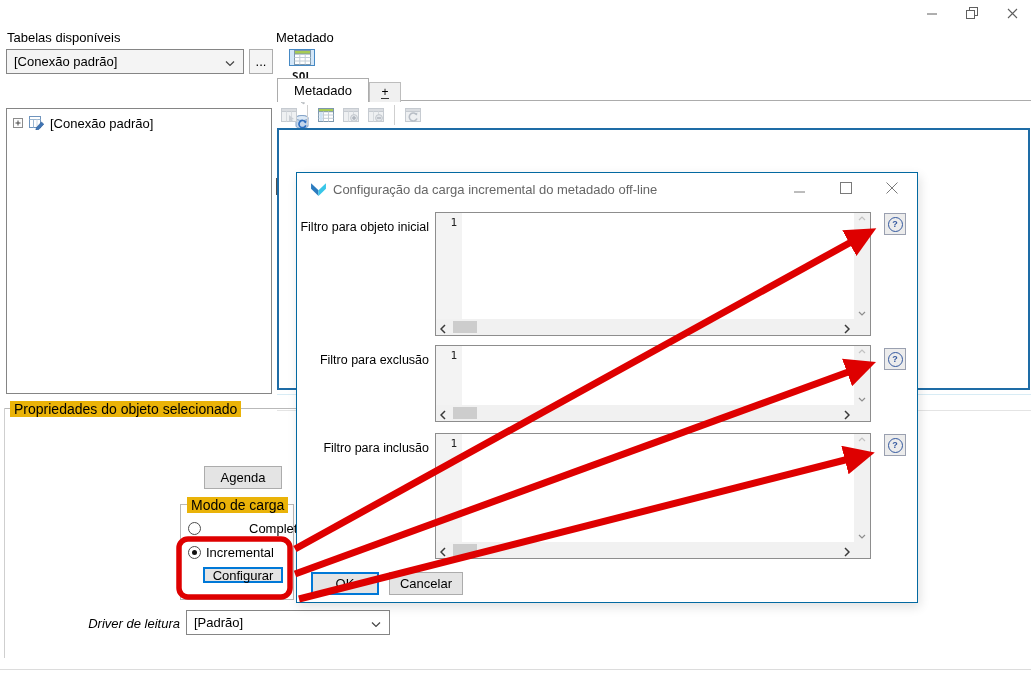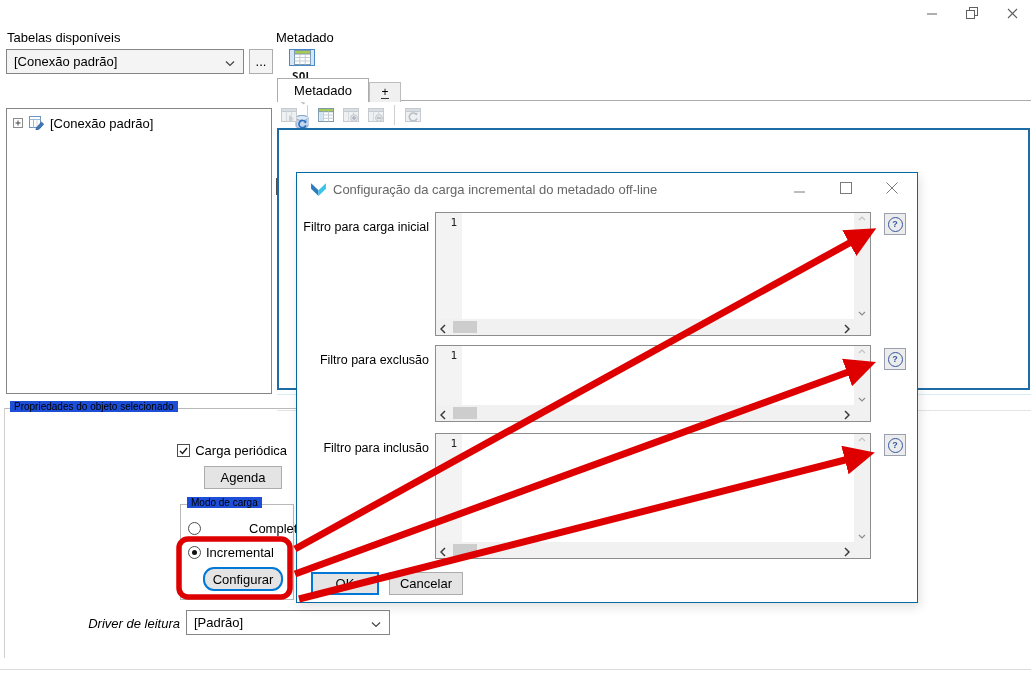--- a/index.html
+++ b/index.html
@@ -21,21 +21,21 @@
   .tinput{position:absolute;background:#fff;border:1px solid #858585;box-sizing:border-box;
           font-family:"Liberation Sans",sans-serif;font-size:13px;padding:0 6px;color:#000;}
   .tinput::placeholder{color:#8a8a8a;}
   .btn{position:absolute;background:#e4e4e4;border:1px solid #acacac;box-sizing:border-box;
        font-family:"Liberation Sans",sans-serif;font-size:13px;display:flex;align-items:center;justify-content:center;cursor:default;}
   .btn.focused{border:2px solid #0078d7;}
 
   
   .groupline{position:absolute;border-top:1px solid #b9b9b9;}
   .groupleft{position:absolute;border-left:1px solid #cfcfcf;}
-  .legend{position:absolute;background:#1d4ed8;padding:0 4px;font-size:10px;white-space:nowrap;}
+  .legend{position:absolute;background:#eab308;padding:0 4px;font-size:14px;white-space:nowrap;}
   .groupbox{position:absolute;border:1px solid #b9b9b9;box-sizing:border-box;}
 
   
   .chk{width:13px;height:13px;border:1px solid #4d4d4d;background:#fff;display:inline-flex;
        align-items:center;justify-content:center;box-sizing:border-box;}
   .radio{width:13px;height:13px;border:1px solid #4d4d4d;background:#fff;border-radius:50%;
          display:inline-flex;align-items:center;justify-content:center;box-sizing:border-box;}
   .radio .dot{width:5px;height:5px;border-radius:50%;background:#111;}
   .ctlrow{position:absolute;display:flex;align-items:center;gap:5px;justify-content:flex-end;white-space:nowrap;}
 
@@ -132,43 +132,35 @@
             <path d="M8.5,13.5 L13.5,8 l2.3,2.2 -5,5.3 -3,0.6 z" fill="#3f74b4" stroke="#2c5d99" stroke-width="0.6"></path>
           </svg></span>
       <span class="lbl">[Conexão padrão]</span>
     </div>
   </div>
 
   <div class="groupline" style="left:4px;top:408px;width:292px;"></div>
   <div class="groupleft" style="left:4px;top:408px;height:250px;"></div>
   <div class="legend" style="left:10px;top:401px;">Propriedades do objeto selecionado</div>
 
-  <div class="ctlrow" style="left:50px;top:443px;width:237px;">
-    <span class="chk">
-        <svg width="9" height="8">
-          <polyline points="1,4 3.5,6.5 8,1" fill="none" stroke="#1a1a1a" stroke-width="1.4"></polyline>
-        </svg>
-      </span>
-    <span class="lbl">Carga periódica</span>
-  </div>
   <div class="btn" style="left:204px;top:466px;width:78px;height:23px;">Agenda</div>
 
   <div class="groupbox" style="left:180px;top:504px;width:114px;height:96px;"></div>
   <div class="legend" style="left:187px;top:497px;">Modo de carga</div>
   <div class="ctlrow" style="left:188px;top:521px;justify-content:flex-start;gap:48px;">
     <span class="radio"></span>
     <span class="lbl">Completa</span>
   </div>
   <div class="ctlrow" style="left:188px;top:545px;justify-content:space-between;">
     <span class="radio">
         <span class="dot"></span>
       </span>
     <span class="lbl">Incremental</span>
   </div>
-  <div class="btn focused" style="left:203px;top:567px;width:80px;height:24px;border-radius:11px;">Configurar</div>
+  <div class="btn focused" style="left:203px;top:567px;width:80px;height:16px;">Configurar</div>
 
   <div class="ctlrow" style="left:60px;top:616px;width:120px;font-style:italic;">
     <span class="lbl">Driver de leitura</span>
   </div>
   <div class="combo white" style="left:186px;top:610px;width:204px;height:25px;">
     <span>[Padrão]</span>
     <span class="chev"><svg width="10" height="6">
           <polyline points="1,1 5,5 9,1" fill="none" stroke="#444" stroke-width="1.2"></polyline>
         </svg></span>
   </div>
@@ -302,21 +294,21 @@
     <div class="abs" style="left:497px;top:12px;"><svg width="12" height="11">
           <line x1="0" y1="6" x2="11" y2="6" stroke="#7a7a7a"></line>
         </svg></div>
     <div class="abs" style="left:543px;top:9px;"><svg width="12" height="12">
           <rect x="0.5" y="0.5" width="11" height="11" fill="none" stroke="#7a7a7a"></rect>
         </svg></div>
     <div class="abs" style="left:589px;top:9px;"><svg width="12" height="12">
           <path d="M0.5,0.5 L11.5,11.5 M11.5,0.5 L0.5,11.5" stroke="#7a7a7a"></path>
         </svg></div>
 
-    <div class="dlabel" style="left:0px;top:47px;">Filtro para carga inicial</div>
+    <div class="dlabel" style="left:0px;top:47px;">Filtro para objeto inicial</div>
     <div class="editor" style="left:138px;top:39px;width:436px;height:124px;">
       <div class="gutter"><span>1</span></div>
       <div class="vscroll">
         <svg width="8" height="5">
             <polyline points="1,4 4,1 7,4" fill="none" stroke="#c2c2c2" stroke-width="1.2"></polyline>
           </svg>
         <svg width="8" height="5">
             <polyline points="1,1 4,4 7,1" fill="none" stroke="#8d8d8d" stroke-width="1.2"></polyline>
           </svg>
       </div>

